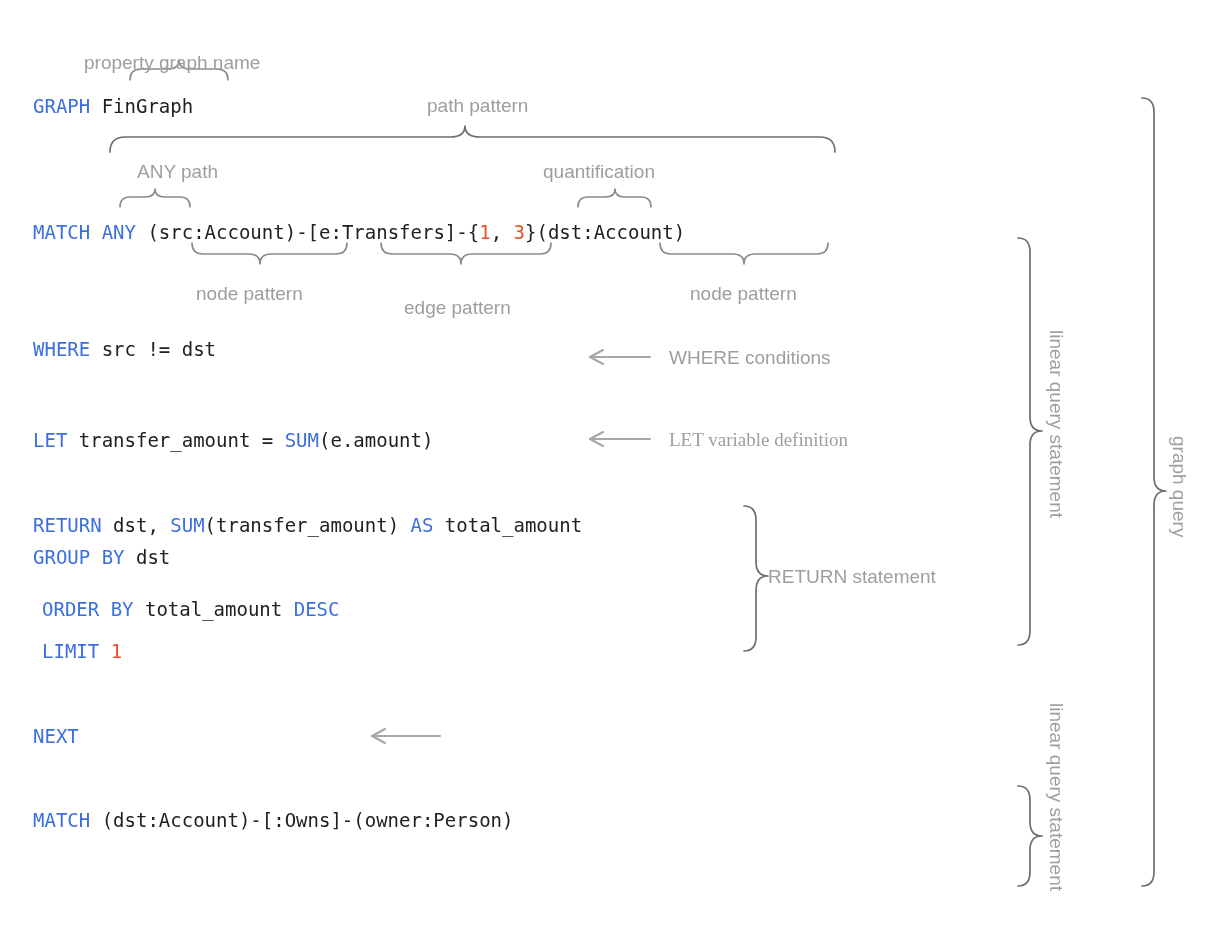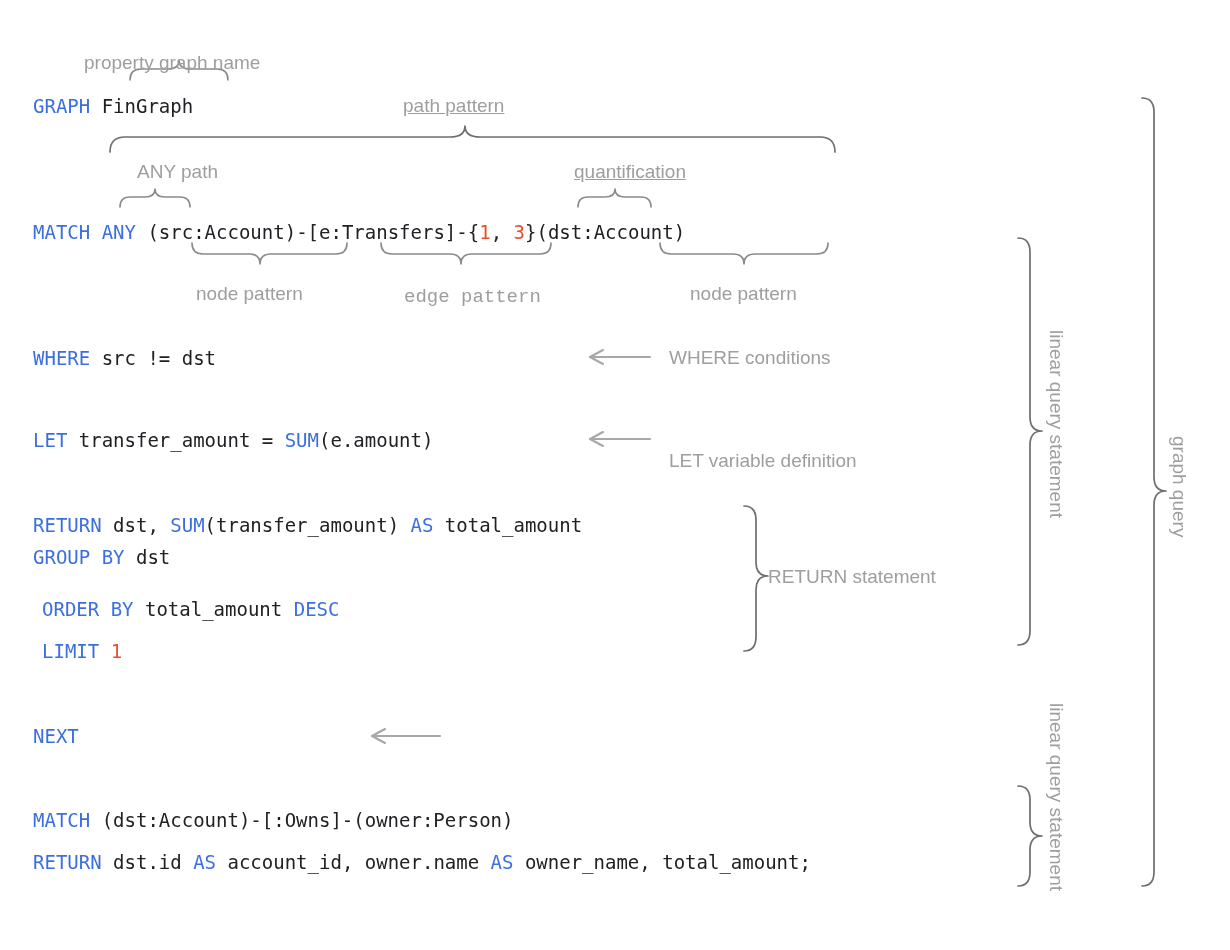--- a/index.html
+++ b/index.html
@@ -128,55 +128,54 @@
 
     <path class="brace" d="M 1018 786 q 12 0 12 14 L 1030 822 q 0 14 12 14 q -12 0 -12 14 L 1030 872 q 0 14 -12 14"></path>
 
     <path class="brace" d="M 1142 98 q 12 0 12 14 L 1154 477 q 0 14 12 14 q -12 0 -12 14 L 1154 872 q 0 14 -12 14"></path>
   </svg>
 
   <div class="code" style="left:33px; top:93px;"><span class="kw">GRAPH</span><span class="pl"> FinGraph</span></div>
 
   <div class="code" style="left:33px; top:219px;"><span class="kw">MATCH</span><span class="kw"> ANY</span><span class="pl"> (src:Account)</span><span class="pl">-</span><span class="pl">[e:Transfers]</span><span class="pl">-</span><span class="pl">{</span><span class="num">1</span><span class="pl">, </span><span class="num">3</span><span class="pl">}</span><span class="pl">(dst:Account)</span></div>
 
-  <div class="code" style="left:33px; top:345px;"><span class="kw">WHERE</span><span class="pl"> src != dst</span></div>
+  <div class="code" style="left:33px; top:336px;"><span class="kw">WHERE</span><span class="pl"> src != dst</span></div>
 
   <div class="code" style="left:33px; top:427px;"><span class="kw">LET</span><span class="pl"> transfer_amount = </span><span class="kw">SUM</span><span class="pl">(e.amount)</span></div>
 
   <div class="code" style="left:33px; top:512px;"><span class="kw">RETURN</span><span class="pl"> dst, </span><span class="kw">SUM</span><span class="pl">(transfer_amount) </span><span class="kw">AS</span><span class="pl"> total_amount</span></div>
 
   <div class="code" style="left:33px; top:544px;"><span class="kw">GROUP</span><span class="kw"> BY</span><span class="pl"> dst</span></div>
 
   <div class="code" style="left:33px; top:596px;margin-left:9px;"><span class="kw">ORDER</span><span class="kw"> BY</span><span class="pl"> total_amount </span><span class="kw">DESC</span></div>
 
   <div class="code" style="left:33px; top:638px;margin-left:9px;"><span class="kw">LIMIT</span><span class="pl"> </span><span class="num">1</span></div>
 
   <div class="code" style="left:33px; top:723px;"><span class="kw">NEXT</span></div>
 
   <div class="code" style="left:33px; top:807px;"><span class="kw">MATCH</span><span class="pl"> (dst:Account)-[:Owns]-(owner:Person)</span></div>
 
-  <div class="code" style="left:33px; top:849px;"><span class="kw">RETURN</span><span class="pl"> dst.id </span><span class="kw">AS</span><span class="pl"> account_id, owner.name </span><span class="kw">AS</span><span class="pl"> owner_name, total_amount;</span></div>
 
   <div class="label" style="left:84px; top:28px;margin-top:24px;">property graph name</div>
 
-  <div class="label" style="left:403px; top:95px;text-decoration:underline;">path pattern</div>
+  <div class="label" style="left:427px; top:95px;">path pattern</div>
 
   <div class="label" style="left:101px; top:161px;margin-left:36px;">ANY path</div>
 
-  <div class="label" style="left:574px; top:161px;text-decoration:underline;">quantification</div>
+  <div class="label" style="left:543px; top:161px;">quantification</div>
 
   <div class="label" style="left:196px; top:283px;">node pattern</div>
 
-  <div class="label" style="left:404px; top:286px;font-family:Liberation Mono, monospace;">edge pattern</div>
+  <div class="label" style="left:404px; top:297px;">edge pattern</div>
 
   <div class="label" style="left:690px; top:283px;">node pattern</div>
 
   <div class="label" style="left:669px; top:347px;">WHERE conditions</div>
 
-  <div class="label" style="left:669px; top:450px;">LET variable definition</div>
+  <div class="label" style="left:669px; top:429px;font-family:Liberation Serif, serif;">LET variable definition</div>
 
   <div class="label" style="left:768px; top:566px;">RETURN statement</div>
 
 
   <div class="label vert" style="left:1067px; top:330px;">linear query statement</div>
 
   <div class="label vert" style="left:1067px; top:703px;">linear query statement</div>
 
   <div class="label vert" style="left:1190px; top:436px;">graph query</div>
 

